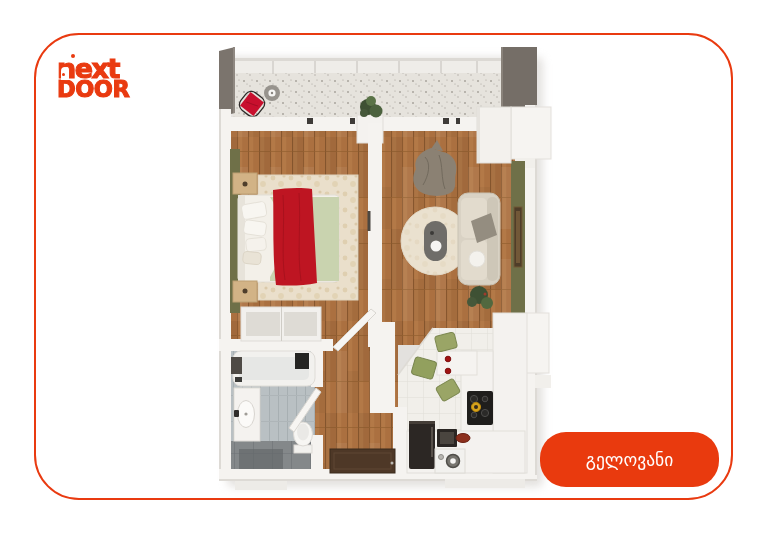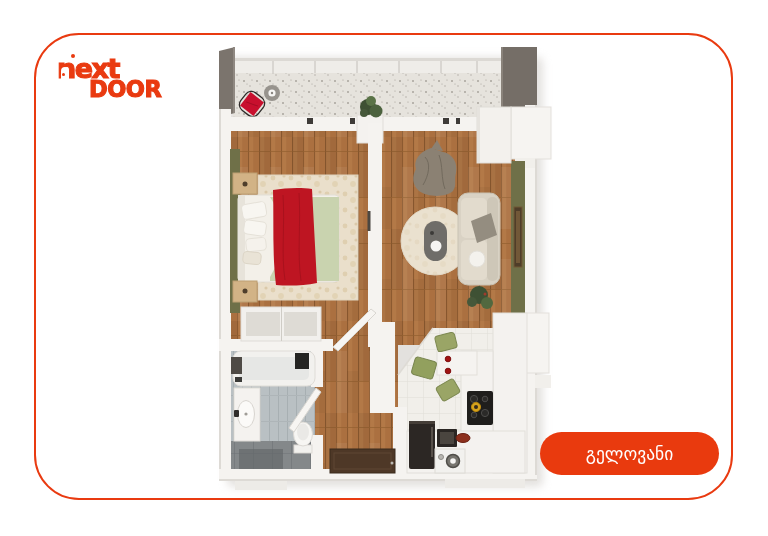--- a/index.html
+++ b/index.html
@@ -3,30 +3,30 @@
 <meta charset="utf-8">
 <style>
   html,body{margin:0;padding:0;background:#ffffff;}
   .screen{position:relative;width:768px;height:536px;background:#ffffff;overflow:hidden;
           font-family:"DejaVu Sans",sans-serif;}
   .card{position:absolute;left:34px;top:33px;width:699px;height:467px;background:#ffffff;
         border:2px solid #E93A10;border-radius:45px;box-sizing:border-box;}
   .logo{position:absolute;left:21px;top:24px;color:#E93A10;font-weight:800;cursor:default;}
   .logo-line1{position:relative;font-size:27px;line-height:19px;letter-spacing:-1.5px;
               -webkit-text-stroke:1.1px #E93A10;}
-  .logo-line2{font-size:22.5px;line-height:22px;letter-spacing:-0.5px;margin-left:32px;
+  .logo-line2{font-size:22.5px;line-height:22px;letter-spacing:-0.5px;
               -webkit-text-stroke:1.1px #E93A10;}
   .logo-dot{position:absolute;left:14px;top:-5px;width:4px;height:4px;border-radius:50%;
             background:#E93A10;}
   .logo-door{position:absolute;left:4px;top:8px;width:8px;height:13px;background:#ffffff;
              border-radius:4px 4px 0 0;}
   .logo-door-knob{position:absolute;left:1px;top:6px;width:3px;height:3px;border-radius:50%;
                   background:#E93A10;}
   .plan{position:absolute;left:179px;top:10px;width:340px;height:455px;}
-  .cta{position:absolute;left:504px;top:397px;width:179px;height:43px;border:none;
+  .cta{position:absolute;left:504px;top:397px;width:179px;height:55px;border:none;
        border-radius:26px;background:#E93A0E;color:#ffffff;display:flex;align-items:center;
        justify-content:center;font-size:17.5px;font-family:"DejaVu Sans",sans-serif;
        cursor:pointer;padding:0;}
 </style>
 </head>
 <body>
 
 <div class="screen">
   <div class="card">
 

